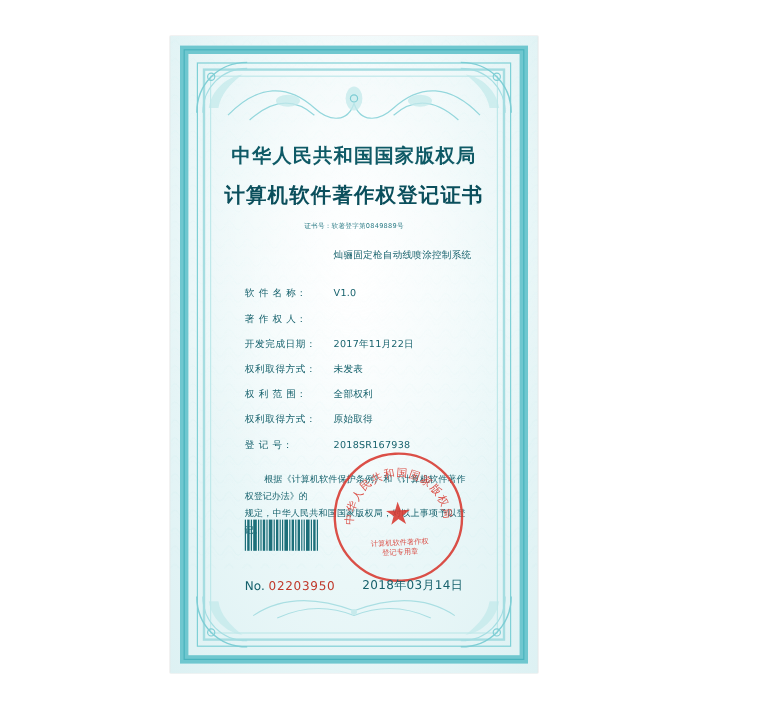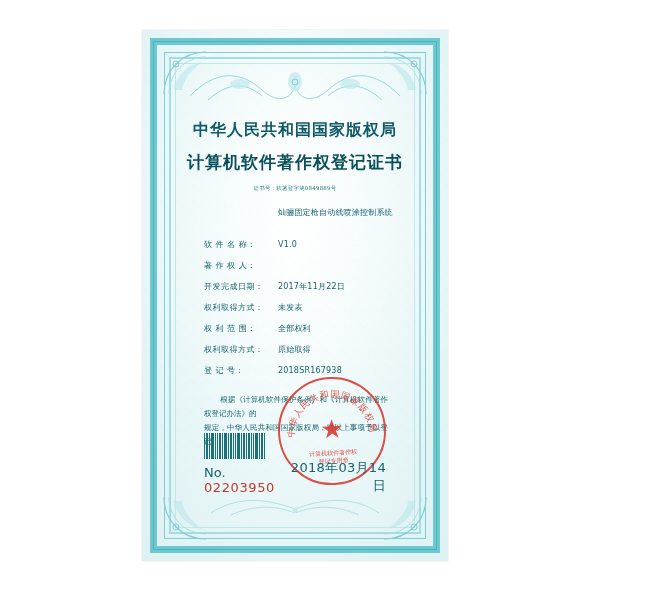--- a/index.html
+++ b/index.html
@@ -213,21 +213,21 @@
 
   
   #bottom-line {
     position: absolute;
     left: 22px;
     right: 22px;
     bottom: 26px;
     display: flex;
     justify-content: space-between;
     align-items: flex-end;
-    font-size: 13px;
+    font-size: 10px;
     color: #17626d;
   }
   #serial-no .no-prefix { color: #17626d; }
   #serial-no .no-value {
     color: #c0392b;
     letter-spacing: 0.6px;
   }
   #issue-date {
     color: #17626d;
     letter-spacing: 0.3px;

